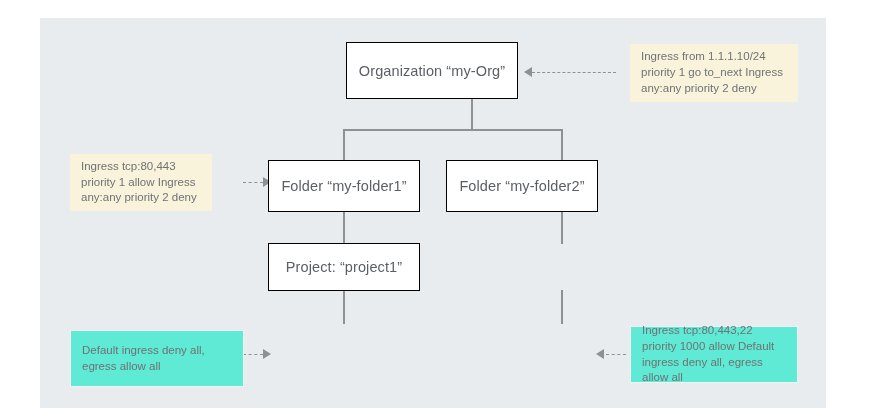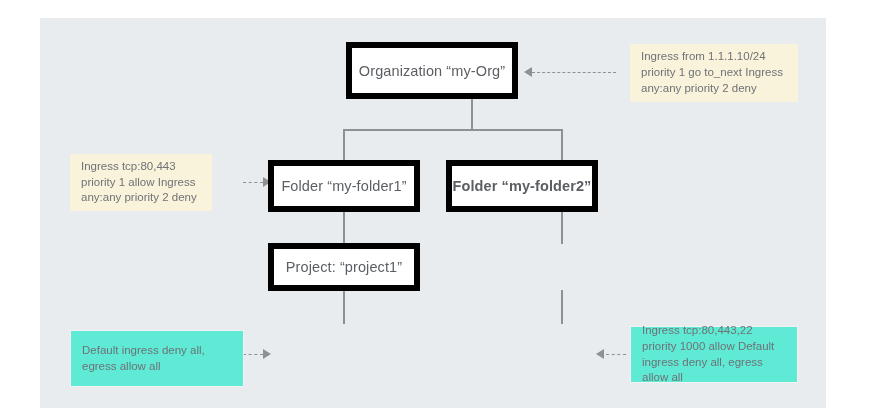--- a/index.html
+++ b/index.html
@@ -20,21 +20,21 @@
     left: 40px;
     top: 18px;
     width: 786px;
     height: 390px;
     background: #e9ecef;
   }
 
   .node {
     position: absolute;
     background: #ffffff;
-    border: 6px solid #000000;
+    border: 1px solid #000000;
     display: flex;
     align-items: center;
     justify-content: center;
     box-sizing: border-box;
     color: #5b5f63;
     font-size: 14.5px;
     letter-spacing: 0.1px;
     text-align: center;
   }
 
@@ -114,21 +114,21 @@
   <div class="arrow arrow-left" style="left:556px; top:331px;"></div>
 
   <div class="node" style="left:306px; top:24px; width:172px; height:57px;">
     <span>Organization “my-Org”</span>
   </div>
 
   <div class="node" style="left:228px; top:142px; width:152px; height:52px;justify-content:center;">
     <span>Folder “my-folder1”</span>
   </div>
 
-  <div class="node" style="left:406px; top:142px; width:152px; height:52px;font-weight:bold;">
+  <div class="node" style="left:406px; top:142px; width:152px; height:52px;">
     <span>Folder “my-folder2”</span>
   </div>
 
   <div class="node" style="left:228px; top:225px; width:152px; height:48px;">
     <span>Project: “project1”</span>
   </div>
 
 
 
 

